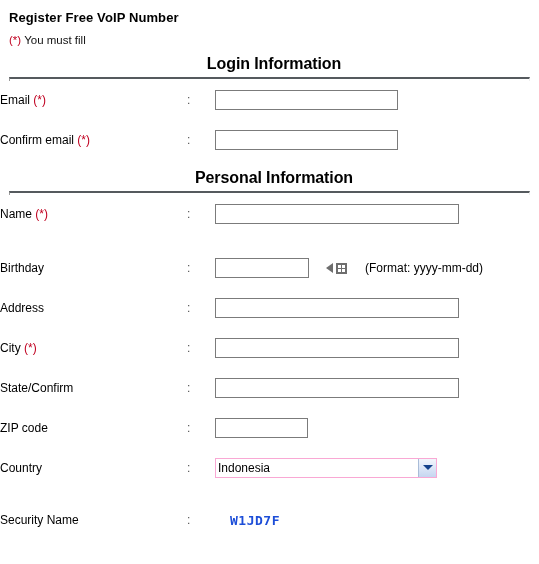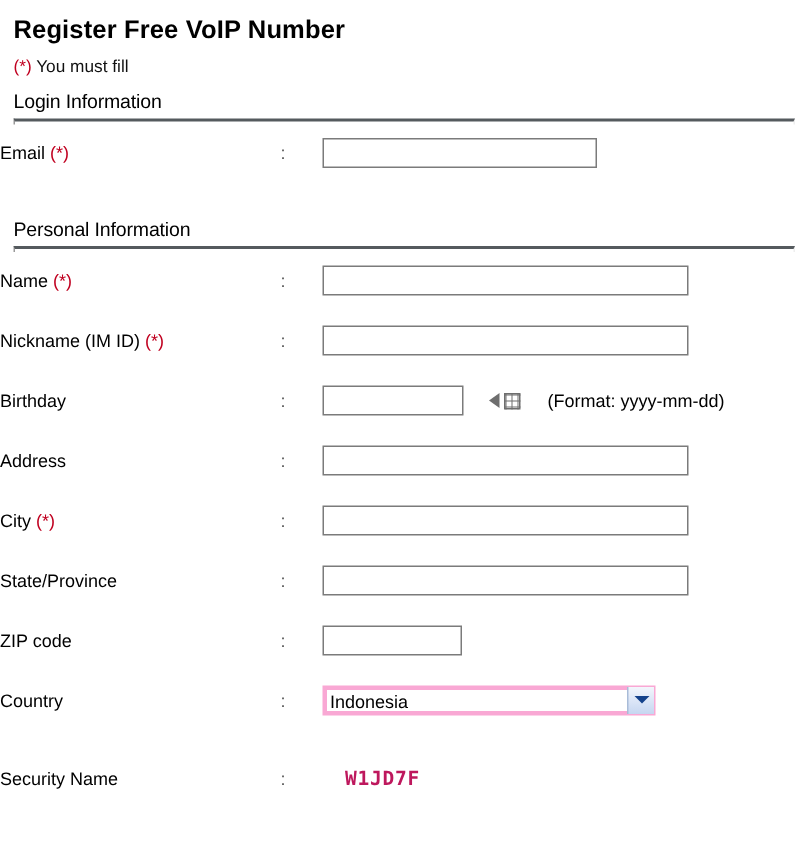--- a/index.html
+++ b/index.html
@@ -13,39 +13,40 @@
     font-family: "Liberation Sans", sans-serif;
     font-size: 12px;
     color: #000000;
     overflow: hidden;
     position: relative;
   }
   .page {
     padding: 6px 0 0 0;
   }
   .page-title {
-    font-size: 17px;
+    font-size: 13px;
     font-weight: bold;
     margin: 4px 0 0 9px;
     letter-spacing: 0.1px;
   }
   .must-fill {
     margin: 9px 0 2px 9px;
     font-size: 11.5px;
     color: #111;
   }
   .req {
     color: #c00020;
     font-weight: normal;
   }
   .section-head {
-    font-size: 13px;
-    font-weight: normal;
+    font-size: 16px;
+    font-weight: bold;
     margin: 9px 0 0 9px;
     letter-spacing: -0.1px;
+    text-align: center;
   }
   .rule {
     margin: 4px 9px 0 9px;
     height: 2px;
     border-top: 2px solid #555a5e;
     border-bottom: 0;
     padding: 0;
   }
   table.form {
     border-collapse: collapse;
@@ -127,21 +128,21 @@
     font-size: 12px;
     color: #000;
     white-space: nowrap;
   }
 
   select.country {
     font-family: "Liberation Sans", sans-serif;
     font-size: 12px;
     width: 222px;
     height: 20px;
-    border: 3px solid #f9a8d4;
+    border: 1px solid #f9a8d4;
     background: #ffffff;
     color: #000;
     padding: 1px 2px;
     -webkit-appearance: none;
     -moz-appearance: none;
     appearance: none;
     box-sizing: border-box;
   }
   .select-wrap {
     position: relative;
@@ -171,21 +172,21 @@
     border-top: 5px solid #15428b;
   }
 
   .spacer-row td { height: 14px; }
 
   .seccode {
     font-family: "DejaVu Sans Mono", monospace;
     font-weight: bold;
     font-size: 13px;
     letter-spacing: 0.5px;
-    color: #be185d;
+    color: #1d4ed8;
     padding-left: 15px;
   }
 </style>
 </head>
 <body>
 
 <div class="page">
 
   <div class="page-title">Register Free VoIP Number</div>
 
@@ -203,20 +204,29 @@
         <span>Email </span><span class="req">(*)</span>
       </td>
       <td class="colon">:</td>
       <td class="fld">
         <input class="txt w-email" type="text" autofocus="" value="" style="">
       </td>
     </tr>
     <tr class="spacer-row">
           <td colspan="3"></td>
         </tr>
+    <tr>
+      <td class="lbl">
+        <span>Confirm email </span><span class="req">(*)</span>
+      </td>
+      <td class="colon">:</td>
+      <td class="fld">
+        <input class="txt w-email" type="text" value="" style="">
+      </td>
+    </tr>
   </tbody>
     </table>
 
   <div class="section-head" style="margin-top:16px;">Personal Information</div>
   <hr class="rule">
 
   <table class="form">
     <tbody>
         <tr>
       <td class="lbl">
@@ -224,29 +234,20 @@
       </td>
       <td class="colon">:</td>
       <td class="fld">
         <input class="txt w-wide" type="text" value="" style="">
       </td>
     </tr>
     <tr class="spacer-row">
           <td colspan="3"></td>
         </tr>
 
-    <tr>
-      <td class="lbl">
-        <span>Nickname (IM ID) </span><span class="req">(*)</span>
-      </td>
-      <td class="colon">:</td>
-      <td class="fld">
-        <input class="txt w-wide" type="text" value="" style="">
-      </td>
-    </tr>
     <tr class="spacer-row">
           <td colspan="3"></td>
         </tr>
 
     <tr>
       <td class="lbl">
         <span>Birthday</span>
       </td>
       <td class="colon">:</td>
       <td class="fld">
@@ -285,21 +286,21 @@
       <td class="fld">
         <input class="txt w-wide" type="text" value="" style="">
       </td>
     </tr>
     <tr class="spacer-row">
           <td colspan="3"></td>
         </tr>
 
     <tr>
       <td class="lbl">
-        <span>State/Province</span>
+        <span>State/Confirm</span>
       </td>
       <td class="colon">:</td>
       <td class="fld">
         <input class="txt w-wide" type="text" value="" style="">
       </td>
     </tr>
     <tr class="spacer-row">
           <td colspan="3"></td>
         </tr>
 

